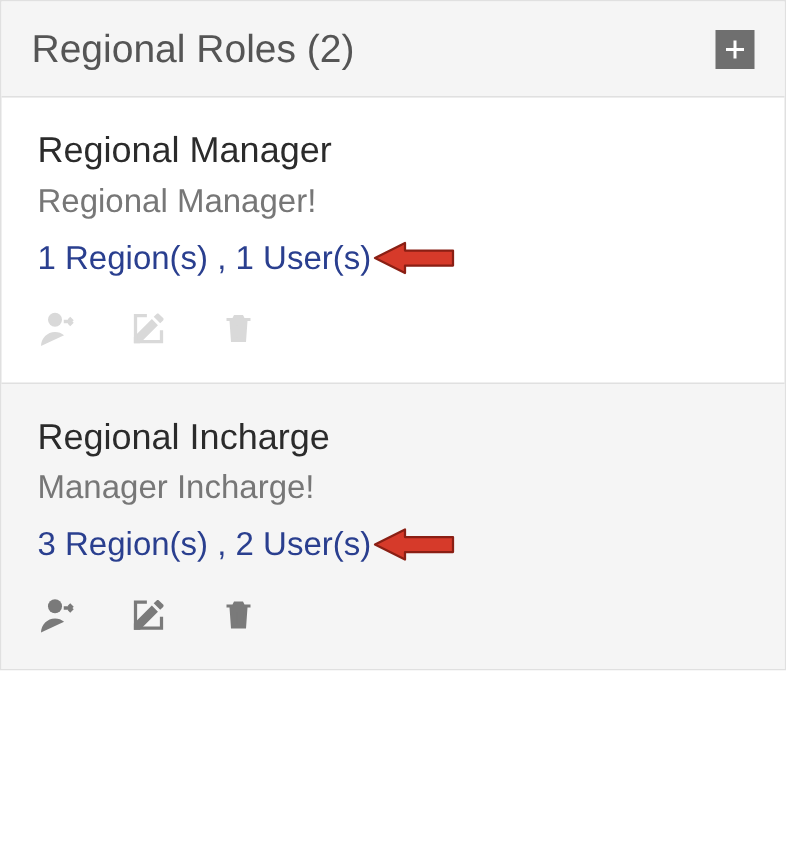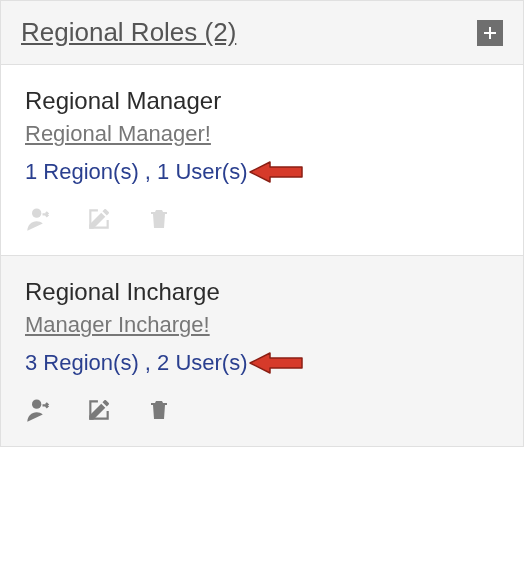--- a/index.html
+++ b/index.html
@@ -17,21 +17,20 @@
     padding: 16px 20px;
     display: flex;
     align-items: center;
     justify-content: space-between;
     border-bottom: 1px solid #e0e0e0;
   }
   .panel-title {
     font-size: 26px;
     color: #555;
     font-weight: 400;
-    text-decoration: underline;
   }
   .add-btn {
     width: 26px;
     height: 26px;
     background: #6f6f6f;
     display: flex;
     align-items: center;
     justify-content: center;
     cursor: pointer;
   }
@@ -45,21 +44,20 @@
   .card-title {
     font-size: 24px;
     font-weight: 400;
     color: #2b2b2b;
     margin: 0 0 6px 0;
   }
   .card-sub {
     font-size: 22px;
     color: #777;
     margin: 0 0 12px 0;
-    text-decoration: underline;
   }
   .stats-row {
     display: flex;
     align-items: center;
     gap: 0;
     margin-bottom: 22px;
   }
   .stats-link {
     font-size: 22px;
     color: #2a3f8f;

